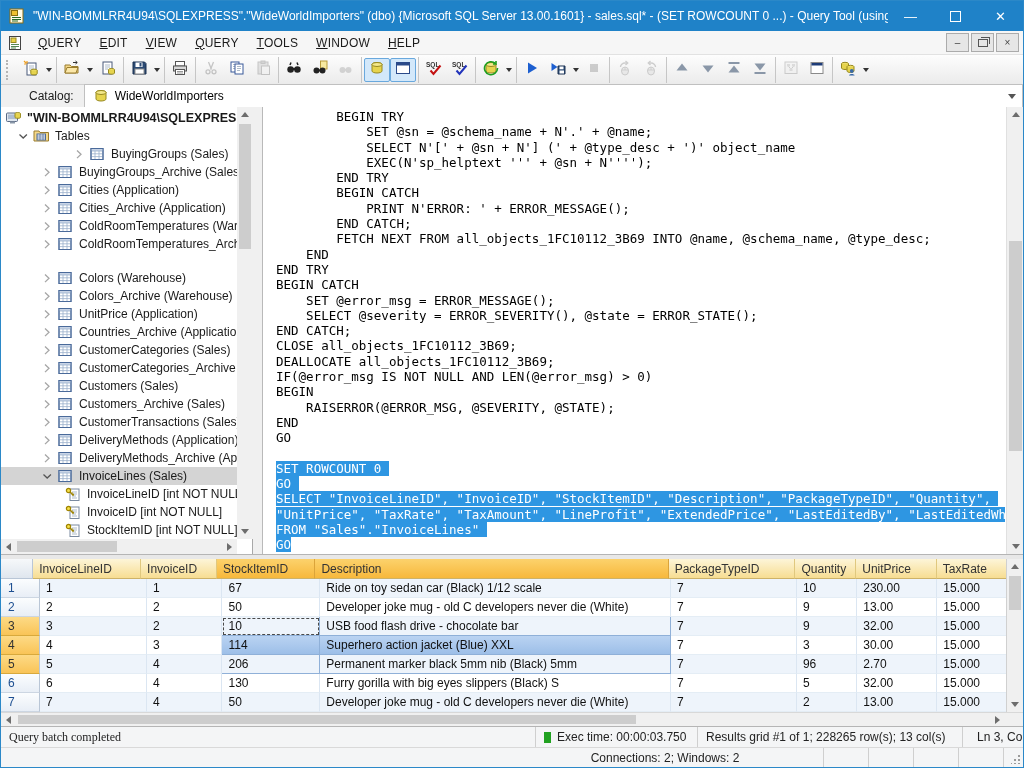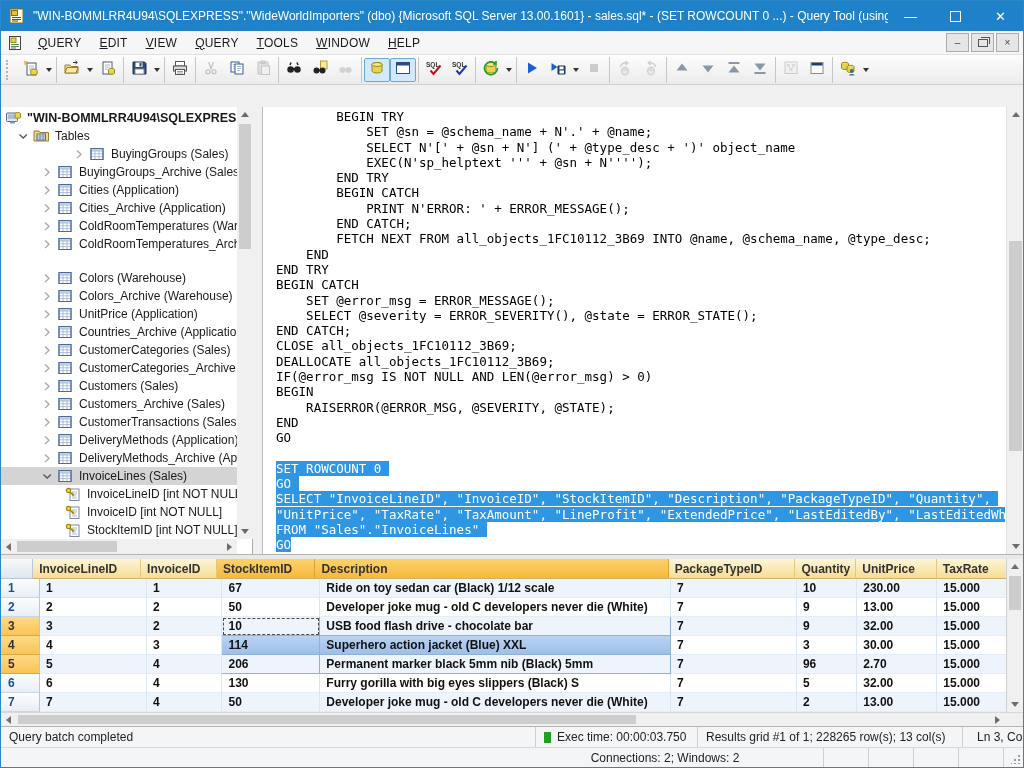--- a/index.html
+++ b/index.html
@@ -68,21 +68,21 @@
   
   #editor{top:106px;left:262px;right:0;height:447px;background:#fff;}
   #editor-lines{position:absolute;top:2px;left:13px;right:18px;bottom:0;overflow:hidden;font-family:"DejaVu Sans Mono","Liberation Mono",monospace;font-size:12.5px;line-height:15.3px;color:#000;}
   .code-line{height:15.3px;white-space:pre;}
   .code-line .sel{background:#2e96e2;color:#fff;}
   #editor-vsb{top:106px;right:0;width:17px;height:447px;border-left:1px solid #e0e0e0;}
 
   #hsplit{top:553px;left:0;right:0;height:5px;background:#e8e8e8;border-top:1px solid #b5b5b5;}
 
   
-  #grid{top:558px;left:0;right:0;height:153px;background:#fff;overflow:hidden;font-weight:bold;}
+  #grid{top:558px;left:0;right:0;height:153px;background:#fff;overflow:hidden;}
   #grid-inner{position:absolute;left:0;top:0;width:1007px;}
   .g-hrow{display:flex;height:20px;}
   .g-corner{background:linear-gradient(#f6f8fa,#dfe6ee);border-right:1px solid #b9c6d6;border-bottom:1px solid #b9c6d6;}
   .g-h{background:linear-gradient(#fdf5d8,#f7dd92);border-right:1px solid #e0c87e;border-bottom:1px solid #cdb268;font-size:12px;color:#333;display:flex;align-items:center;padding-left:6px;overflow:hidden;white-space:nowrap;}
   .g-h.selcol{background:linear-gradient(#fcd26c,#f7b83c);border-right:1px solid #dba43a;}
   .g-row{display:flex;height:19px;}
   .g-rh{background:linear-gradient(#fbfdfe,#e8eef6);border-right:1px solid #b9c6d6;border-bottom:1px solid #ccd6e2;font-size:12px;color:#1d4f91;display:flex;align-items:center;padding-left:7px;}
   .g-rh.selrow{background:linear-gradient(#fdda86,#f9c457);border-bottom:1px solid #d8a93c;color:#333;}
   .g-c{border-right:1px solid #dbe6f2;border-bottom:1px solid #e4edf5;font-size:12px;color:#111;display:flex;align-items:center;padding-left:6px;overflow:hidden;white-space:nowrap;background:#fff;}
   .g-row.odd .g-c{background:#eef4fb;}
@@ -379,20 +379,32 @@
               <ellipse cx="10.5" cy="6.8" rx="3.5" ry="1.5" fill="#f0e070" stroke="#97891f"></ellipse>
               <path d="M7 6.8V11c0 .8 1.6 1.5 3.5 1.5S14 11.8 14 11V6.8" fill="#e6d44e" stroke="#97891f"></path>
               <circle cx="11.8" cy="11" r="1.9" fill="#3a6aa8"></circle>
               <path d="M9 15.5c.3-2 5.3-2 5.6 0z" fill="#3a6aa8"></path>
             </svg></span>
         </div>
         <span class="tb-caret"></span>
       </div>
     </div>
 
+  <div class="abs" id="catalogbar">
+    <span id="catalog-label">Catalog:</span>
+    <span id="catalog-combo">
+      <span class="db-ic"><svg width="16" height="16" viewBox="0 0 16 16" xmlns="http://www.w3.org/2000/svg">
+            <ellipse cx="8" cy="4.5" rx="5" ry="2" fill="#f0e070" stroke="#97891f"></ellipse>
+            <path d="M3 4.5v6.5c0 1.1 2.2 2 5 2s5-.9 5-2V4.5" fill="#e6d44e" stroke="#97891f"></path>
+            <ellipse cx="8" cy="4.5" rx="5" ry="2" fill="#f4e88a" stroke="#97891f"></ellipse>
+          </svg></span>
+      <span>WideWorldImporters</span>
+      <span id="catalog-chevron"></span>
+    </span>
+  </div>
 
   <div class="abs" id="tree">
     <div id="tree-items">
         <div class="tree-row" style="padding-left: 4px;">
           <span class="tree-ic">
             <svg width="16" height="16" viewBox="0 0 16 16" xmlns="http://www.w3.org/2000/svg">
               <rect x="1.5" y="3" width="11" height="8.5" rx="1" fill="#dfe6ee" stroke="#5a6a86"></rect>
               <rect x="3" y="4.5" width="8" height="4.5" fill="#aebdd2"></rect>
               <rect x="5" y="11.5" width="5" height="2" fill="#8a97a8"></rect>
               <ellipse cx="12.8" cy="3.8" rx="2.8" ry="1.2" fill="#f0e070" stroke="#97891f"></ellipse>
@@ -898,21 +910,21 @@
     <span class="sb-thumb" style="top:17px;left:2px;width:12px;height:34px;"></span>
     <span class="arr down" style="bottom:0;left:0;width:16px;height:15px;"></span>
   </div>
   <div class="abs sb" id="grid-hsb">
     <span class="arr left" style="left:0;top:0;width:15px;height:13px;"></span>
     <span class="sb-thumb" style="left:17px;top:2px;width:618px;height:9px;"></span>
     <span class="arr right" style="right:18px;top:0;width:15px;height:13px;"></span>
   </div>
 
   <div class="abs" id="status1">
-    <span class="st-cell" style="width:518px;">Query batch completed</span>
+    <span class="st-cell" style="width:518px;font-family:Liberation Serif, serif;">Query batch completed</span>
     <span class="st-cell" style="width:145px;">
       <span id="st-indicator" style="background: rgb(33, 161, 33);"></span>
       <span>Exec time: 00:00:03.750</span>
     </span>
     <span class="st-cell" style="width:248px;">Results grid #1 of 1; 228265 row(s); 13 col(s)</span>
     <span class="st-cell" style="flex:1;border-right:none;padding-left:14px;">Ln 3, Col 3</span>
   </div>
   <div class="abs" id="status2">
     <span class="st-cell" style="flex:1;border-right:none;"></span>
     <span class="st-cell" style="width:300px;justify-content:center;">Connections: 2; Windows: 2</span>

